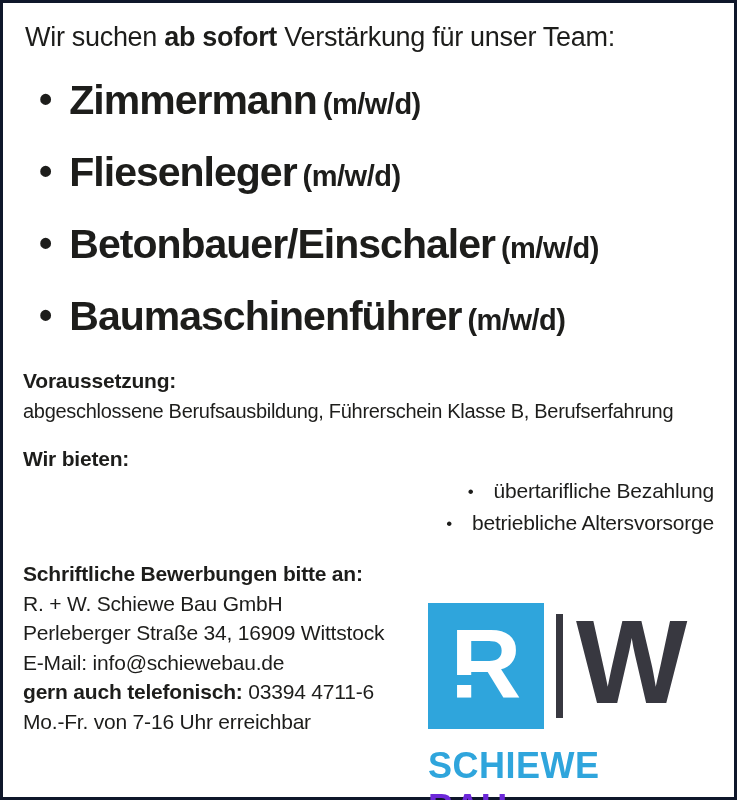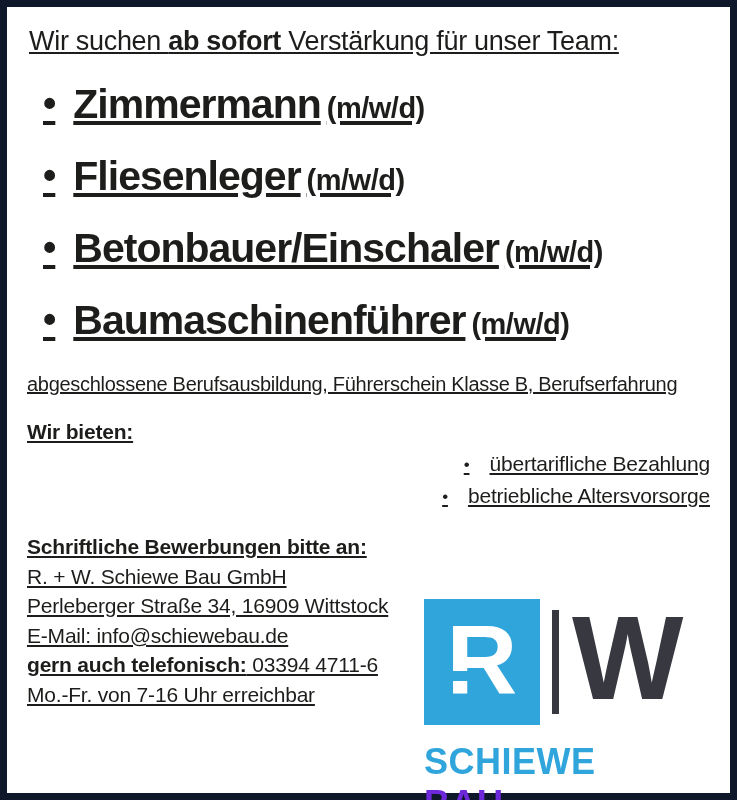--- a/index.html
+++ b/index.html
@@ -12,24 +12,23 @@
     height: 800px;
     position: relative;
     font-family: "Liberation Sans", sans-serif;
     color: #1d1d1b;
     overflow: hidden;
   }
   .ad-frame {
     position: absolute;
     inset: 0;
     box-sizing: border-box;
-    border: 7px solid #0f172a;
+    border: 3px solid #0f172a;
     background: #ffffff;
     padding: 14px 20px 14px 20px;
-    text-decoration: underline;
   }
 
   
   .intro {
     font-size: 27px;
     letter-spacing: -0.3px;
     margin: 5px 0 0 2px;
     white-space: nowrap;
   }
   .intro .hl { font-weight: bold; }
@@ -175,20 +174,21 @@
   <p class="intro"><span>Wir suchen </span><span class="hl">ab sofort</span><span> Verstärkung für unser Team:</span></p>
 
   <ul class="job-list">
     <li class="job-item"><span class="bullet">•</span><span class="job-title">Zimmermann</span><span class="job-suffix">(m/w/d)</span></li>
     <li class="job-item"><span class="bullet">•</span><span class="job-title">Fliesenleger</span><span class="job-suffix">(m/w/d)</span></li>
     <li class="job-item"><span class="bullet">•</span><span class="job-title">Betonbauer/Einschaler</span><span class="job-suffix">(m/w/d)</span></li>
     <li class="job-item"><span class="bullet">•</span><span class="job-title">Baumaschinenführer</span><span class="job-suffix">(m/w/d)</span></li>
   </ul>
 
   <div class="requirements">
+    <div class="sec-heading">Voraussetzung:</div>
     <div class="req-text">abgeschlossene Berufsausbildung, Führerschein Klasse B, Berufserfahrung</div>
   </div>
 
   <div class="offer">
     <div class="sec-heading">Wir bieten:</div>
     <ul class="offer-list">
       <li class="offer-item"><span class="bullet">•</span><span>übertarifliche Bezahlung</span></li>
       <li class="offer-item"><span class="bullet">•</span><span>betriebliche Altersvorsorge</span></li>
     </ul>
   </div>

